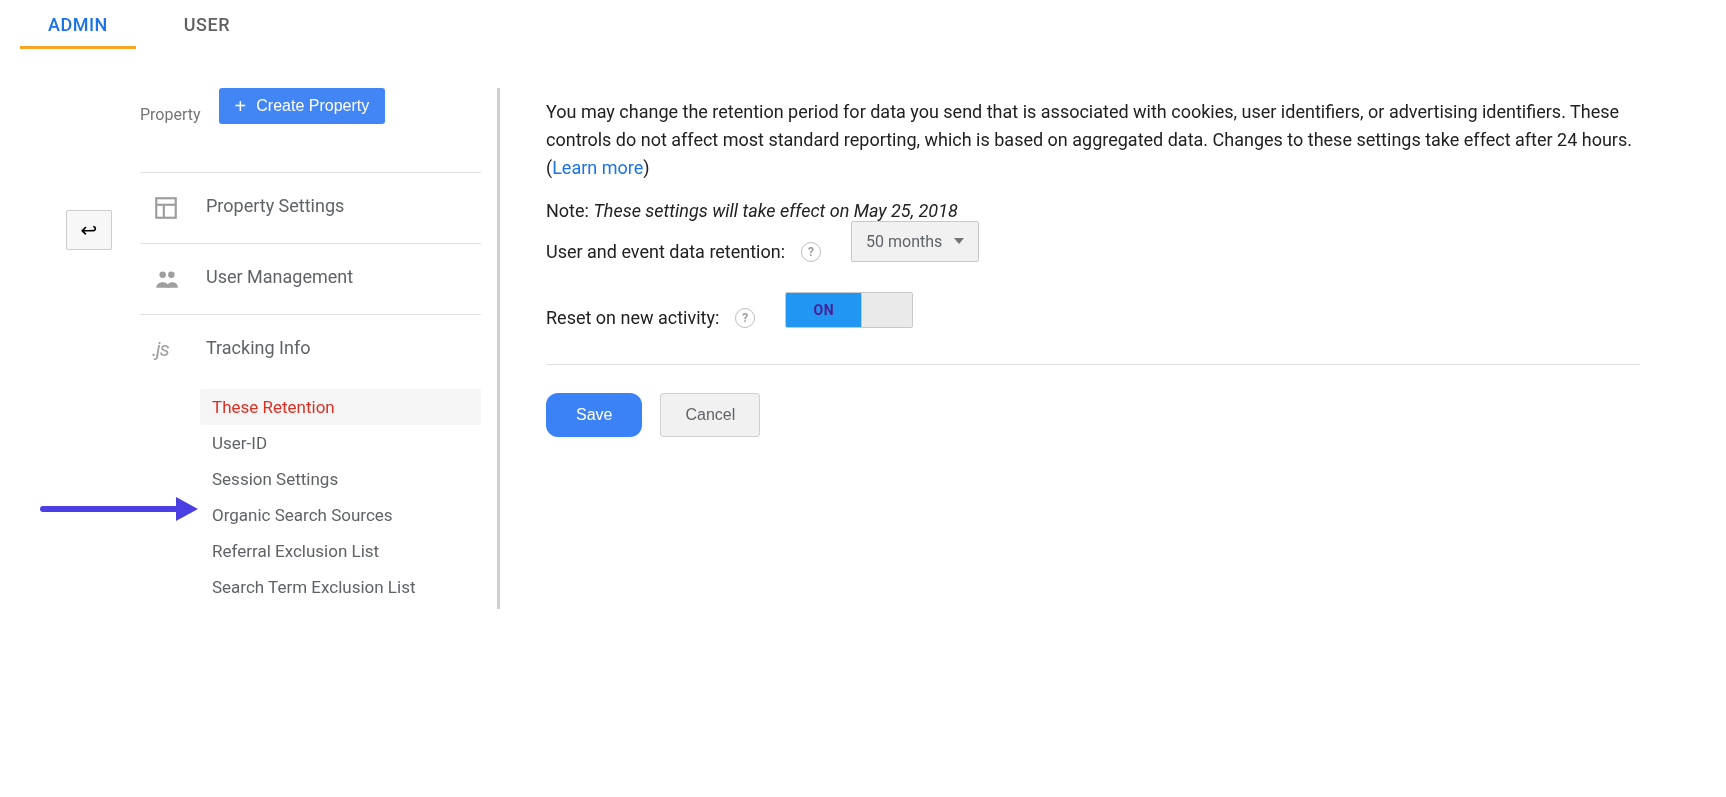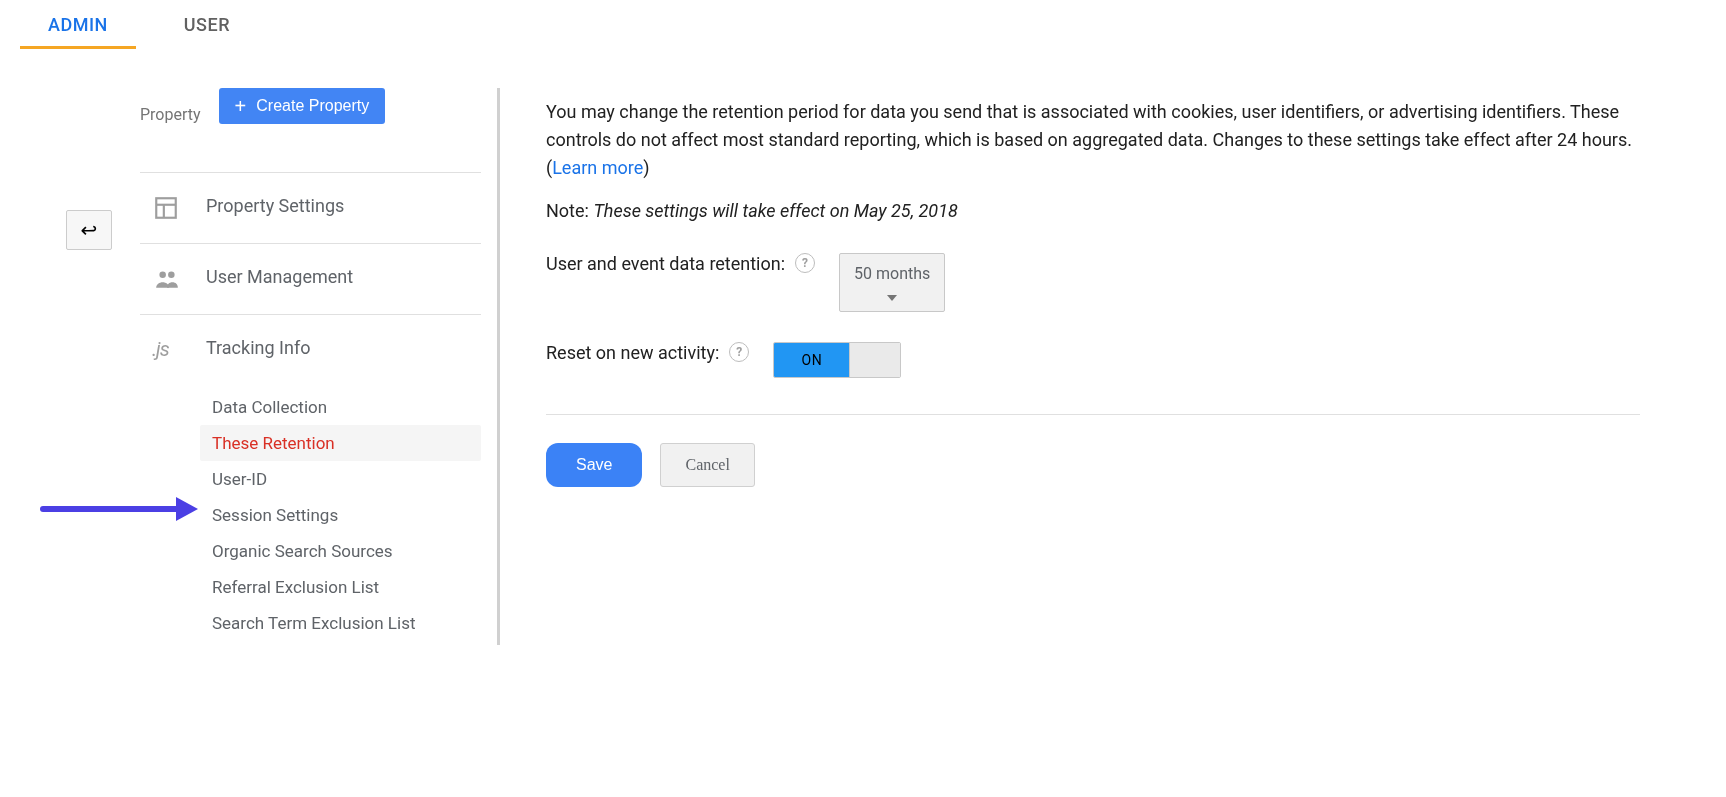--- a/index.html
+++ b/index.html
@@ -148,64 +148,64 @@
     color: #212121;
     margin-bottom: 22px;
   }
   .desc {
     font-size: 18px;
     color: #212121;
     line-height: 1.55;
     margin-bottom: 18px;
   }
   .desc a { color: #1a73e8; text-decoration: none; }
-  .note { font-size: 18px; margin-bottom: 32px; }
+  .note { font-size: 18px; }
   .note .em { font-style: italic; }
   .field-row {
     display: flex;
-    align-items: flex-start;
-    gap: 10px;
+    align-items: flex-end;
+    gap: 16px;
     margin-bottom: 30px;
     font-size: 18px;
     color: #212121;
   }
   .help-icon {
     display:inline-flex; width:20px;height:20px;border:1px solid #bdbdbd;border-radius:50%;
     align-items:center;justify-content:center;font-size:12px;color:#9e9e9e;font-weight:700;
   }
   .select-box {
     border:1px solid #c8c8c8; background:#f1f1f1;
     padding:10px 14px; border-radius:2px;
     display:inline-flex; align-items:center; gap:12px; cursor:pointer;
-    color:#5f6368; font-size:16px;flex-direction:column;
+    color:#5f6368; font-size:16px;
   }
   .select-box .caret {
     width:0;height:0;border-left:5px solid transparent;border-right:5px solid transparent;border-top:6px solid #757575;
   }
   
   .toggle {
     display:inline-flex; border:1px solid #c8c8c8; border-radius:2px; overflow:hidden; cursor:pointer;
     width:128px; height:36px;
   }
   .toggle .on {
-    flex:6; background:#2196f3; color:#000000; display:flex;align-items:center;justify-content:center;
-    font-weight:400; font-size:14px; letter-spacing:0.5px;
+    flex:6; background:#2196f3; color:#4c1d95; display:flex;align-items:center;justify-content:center;
+    font-weight:700; font-size:14px; letter-spacing:0.5px;
   }
   .toggle .off {
     flex:4; background:#eaeaea; border-left:1px solid #c8c8c8;
   }
   hr.sep { border:none; border-top:1px solid #e0e0e0; margin: 36px 0 28px; }
   .actions { display:flex; gap:18px; }
   .btn-save {
     background:#3b82f6;color:#fff;border:none;border-radius:12px;
     padding:12px 30px;font-size:16px;font-weight:500;cursor:pointer;
   }
   .btn-cancel {
     background:#f1f1f1;color:#5f6368;border:1px solid #d0d0d0;border-radius:3px;
-    padding:12px 24px;font-size:16px;font-weight:500;cursor:pointer;font-family:Liberation Serif, serif;
+    padding:12px 24px;font-size:16px;font-weight:500;cursor:pointer;
   }
   .js-icon { font-style:italic; font-size:20px; color:#9e9e9e; font-weight:400; letter-spacing:-1px;}
 </style>
 </head>
 <body>
 
 <div class="top-tabs">
   <div class="top-tab active">ADMIN</div>
   <div class="top-tab">USER</div>
 </div>
@@ -254,21 +254,20 @@
         </span>
         <span class="side-label">User Management</span>
       </div>
 
       <div class="side-row noborder">
         <span class="icon js-icon">.js</span>
         <span class="side-label">Tracking Info</span>
       </div>
 
       <div class="sublist">
-        <div class="subitem">Data Collection</div>
         <div class="subitem active">These Retention</div>
         <div class="subitem">User-ID</div>
         <div class="subitem">Session Settings</div>
         <div class="subitem">Organic Search Sources</div>
         <div class="subitem">Referral Exclusion List</div>
         <div class="subitem">Search Term Exclusion List</div>
       </div>
     </div>
   </div>
 

